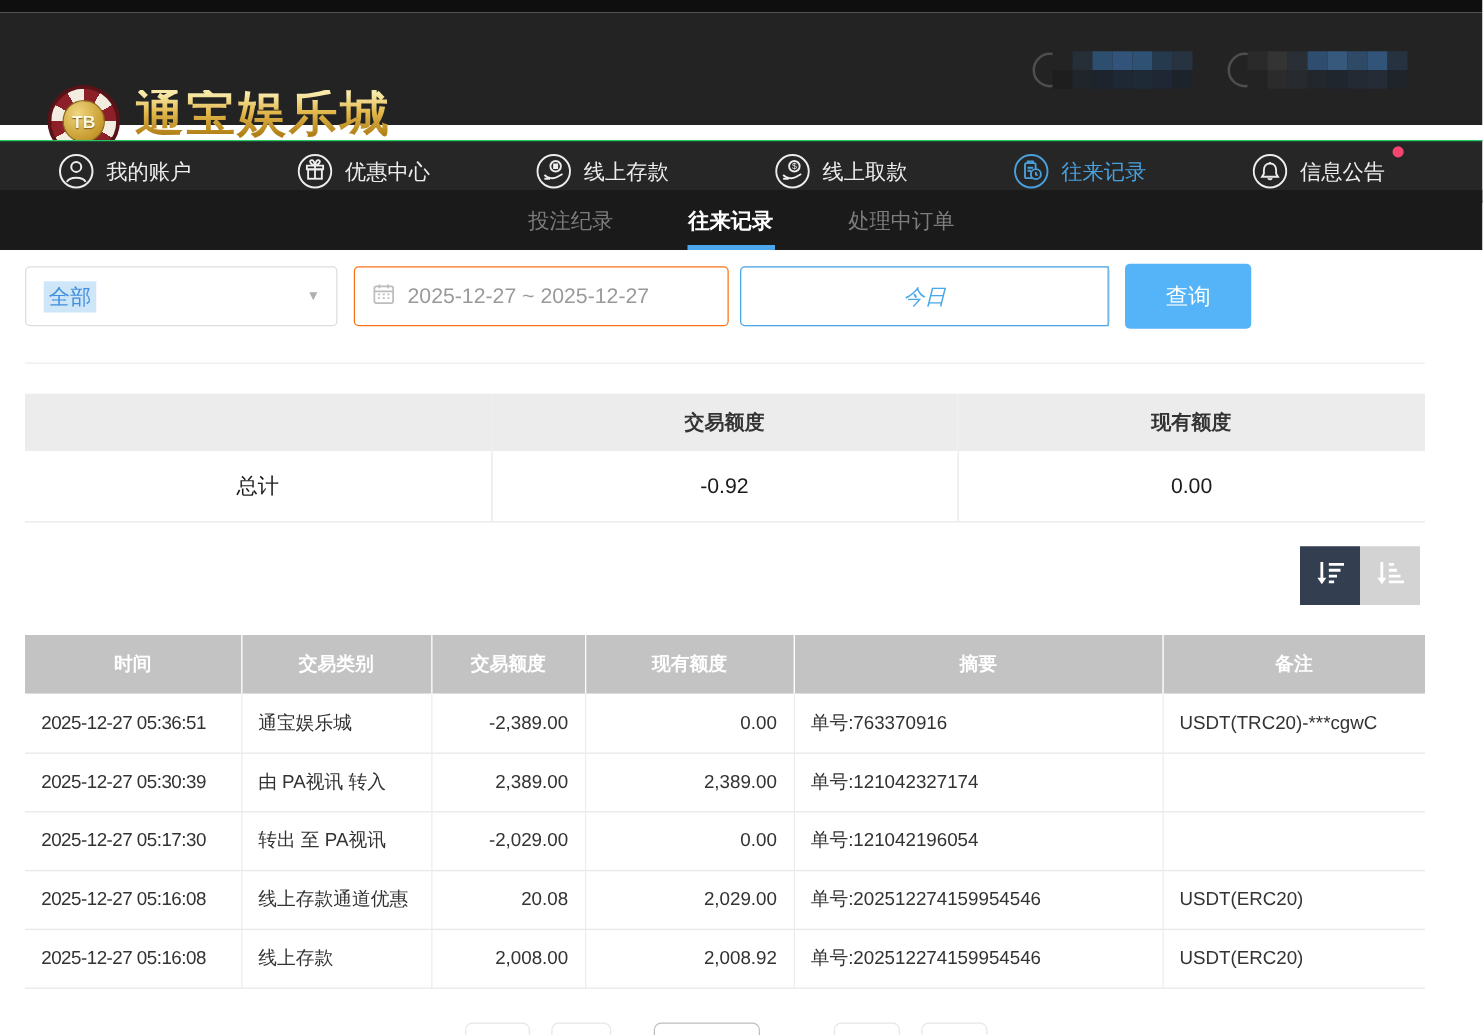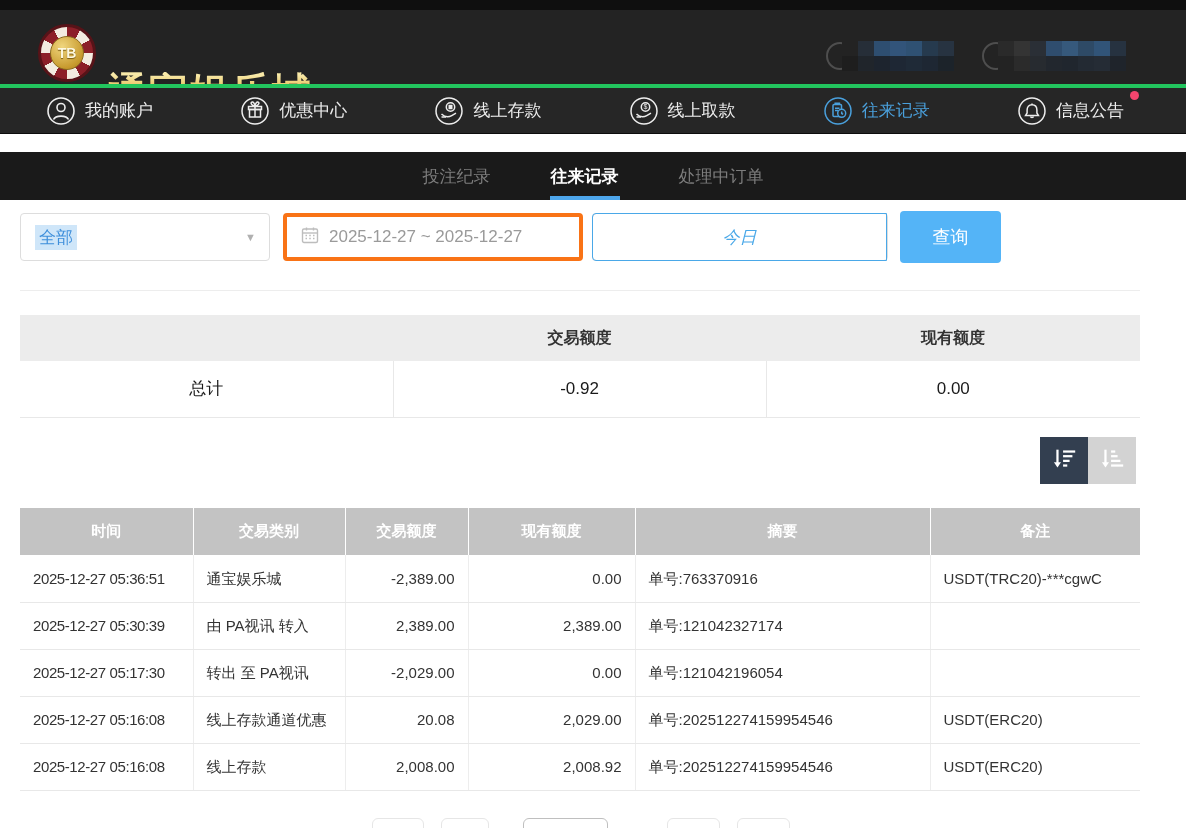--- a/index.html
+++ b/index.html
@@ -2,21 +2,21 @@
 <html><head>
 <meta charset="utf-8">
 <style>
   * { margin:0; padding:0; box-sizing:border-box; }
   body { background:#fff; font-family:"Liberation Sans", sans-serif; }
   .screen { position:relative; width:1186px; height:828px; background:#fff; overflow:hidden; }
 
   
   .topstrip { position:absolute; top:0; left:0; right:0; height:10px; background:#0f0f0f; }
   .site-header { position:absolute; top:10px; left:0; right:0; height:90px; background:#232323; }
-  .logo { position:absolute; left:38px; top:14px; display:flex; align-items:flex-start; gap:12px; }
+  .logo { position:absolute; left:38px; top:14px; display:flex; align-items:flex-end; gap:12px; }
   .chip { width:58px; height:58px; border-radius:50%; border:3px solid #571318;
     background: conic-gradient(#8c1f28 0 30deg,#f3ece0 30deg 60deg,#8c1f28 60deg 90deg,#f3ece0 90deg 120deg,
       #8c1f28 120deg 150deg,#f3ece0 150deg 180deg,#8c1f28 180deg 210deg,#f3ece0 210deg 240deg,
       #8c1f28 240deg 270deg,#f3ece0 270deg 300deg,#8c1f28 300deg 330deg,#f3ece0 330deg 360deg);
     display:flex; align-items:center; justify-content:center; }
   .chip-center { width:34px; height:34px; border-radius:50%; border:1px solid #8a6a1e;
     background: radial-gradient(circle at 35% 30%, #f0d67e, #c79a2e 70%, #a87b1d);
     color:#fdf8e0; font-size:14px; font-weight:bold; display:flex; align-items:center; justify-content:center;
     text-shadow:0 1px 1px #7a5a10; }
   .logo-text { display:flex; flex-direction:column; line-height:1;margin-top:48px; }
@@ -27,23 +27,23 @@
 
   
   .redact { position:absolute; top:30px; height:32px; display:flex; align-items:center; }
   .redact-1 { left:826px; }
   .redact-2 { left:982px; }
   .avatar-circle { width:28px; height:28px; border-radius:50%; border:2px solid #4e4e4e; flex:0 0 auto; }
   .mosaic { display:grid; grid-auto-rows:15px; margin-left:-12px; position:relative; z-index:1; }
   .mosaic div { width:16px; height:15px; }
 
   
-  .main-nav { position:absolute; top:84px; left:0; right:0; height:50px; background:#262626;
-    border-top:4px solid #22c55e; border-bottom:1px solid #0c0c0c;
-    display:flex; align-items:center; justify-content:space-between; padding:0 62px 0 46px; }
+  .main-nav { position:absolute; top:112px; left:0; right:0; height:50px; background:#262626;
+    border-top:1px solid #22c55e; border-bottom:1px solid #0c0c0c;
+    display:flex; align-items:center; justify-content:space-between; padding:0 78px 0 46px; }
   .nav-item { display:flex; align-items:center; gap:9px; color:#ededed; font-size:17px; cursor:pointer; position:relative; }
   .nav-item.active { color:#4aa0dc; }
   .nav-item svg { width:30px; height:30px; display:block; }
   .nav-dot { position:absolute; top:-5px; right:-15px; width:9px; height:9px; border-radius:50%; background:#f4456e; }
 
   
   .subnav { position:absolute; top:152px; left:0; right:0; height:48px; background:#1a1a1a;
     display:flex; justify-content:center; align-items:stretch; gap:60px; }
   .tab { color:#7d7d7d; font-size:17px; display:flex; align-items:center; position:relative; cursor:pointer; }
   .tab.active { color:#fff; font-weight:bold; }
@@ -51,21 +51,21 @@
     bottom:0; width:70px; height:4px; background:#4da6ec; }
 
   
   .content { position:absolute; top:200px; left:0; right:0; bottom:0; background:#fff; }
 
   .select-box { position:absolute; left:20px; top:13px; width:250px; height:48px; border:1px solid #ddd;
     border-radius:4px; display:flex; align-items:center; padding:0 14px; cursor:pointer; background:#fff; }
   .select-value { font-size:17px; color:#3f8fdb; background:#cfe6f9; padding:1px 4px; }
   .select-caret { position:absolute; right:13px; color:#b0b0b0; font-size:11px; }
 
-  .date-box { position:absolute; left:283px; top:13px; width:300px; height:48px; border:4px solid #f97316;
+  .date-box { position:absolute; left:283px; top:13px; width:300px; height:48px; border:1px solid #f97316;
     border-radius:4px; display:flex; align-items:center; gap:10px; padding:4px 14px; cursor:pointer; background:#fff; }
   .date-box svg { width:18px; height:18px; flex:0 0 auto; }
   .date-value { font-size:17px; color:#9a9a9a; white-space:nowrap; }
 
   .range-group { position:absolute; left:592px; top:13px; width:296px; height:48px; border:1px solid #ddd;
     border-radius:4px; display:flex; background:#fff; }
   .seg { flex:1; display:flex; align-items:center; justify-content:center; font-size:17px; color:#c2c2c2;
     border-right:1px solid #ddd; cursor:pointer; }
   .seg:last-child { border-right:none; }
   .seg.active { border:1px solid #4aa8e8; margin:-1px 0 -1px -1px; border-radius:4px 0 0 4px; color:#4aa8e8;font-style:italic; }

